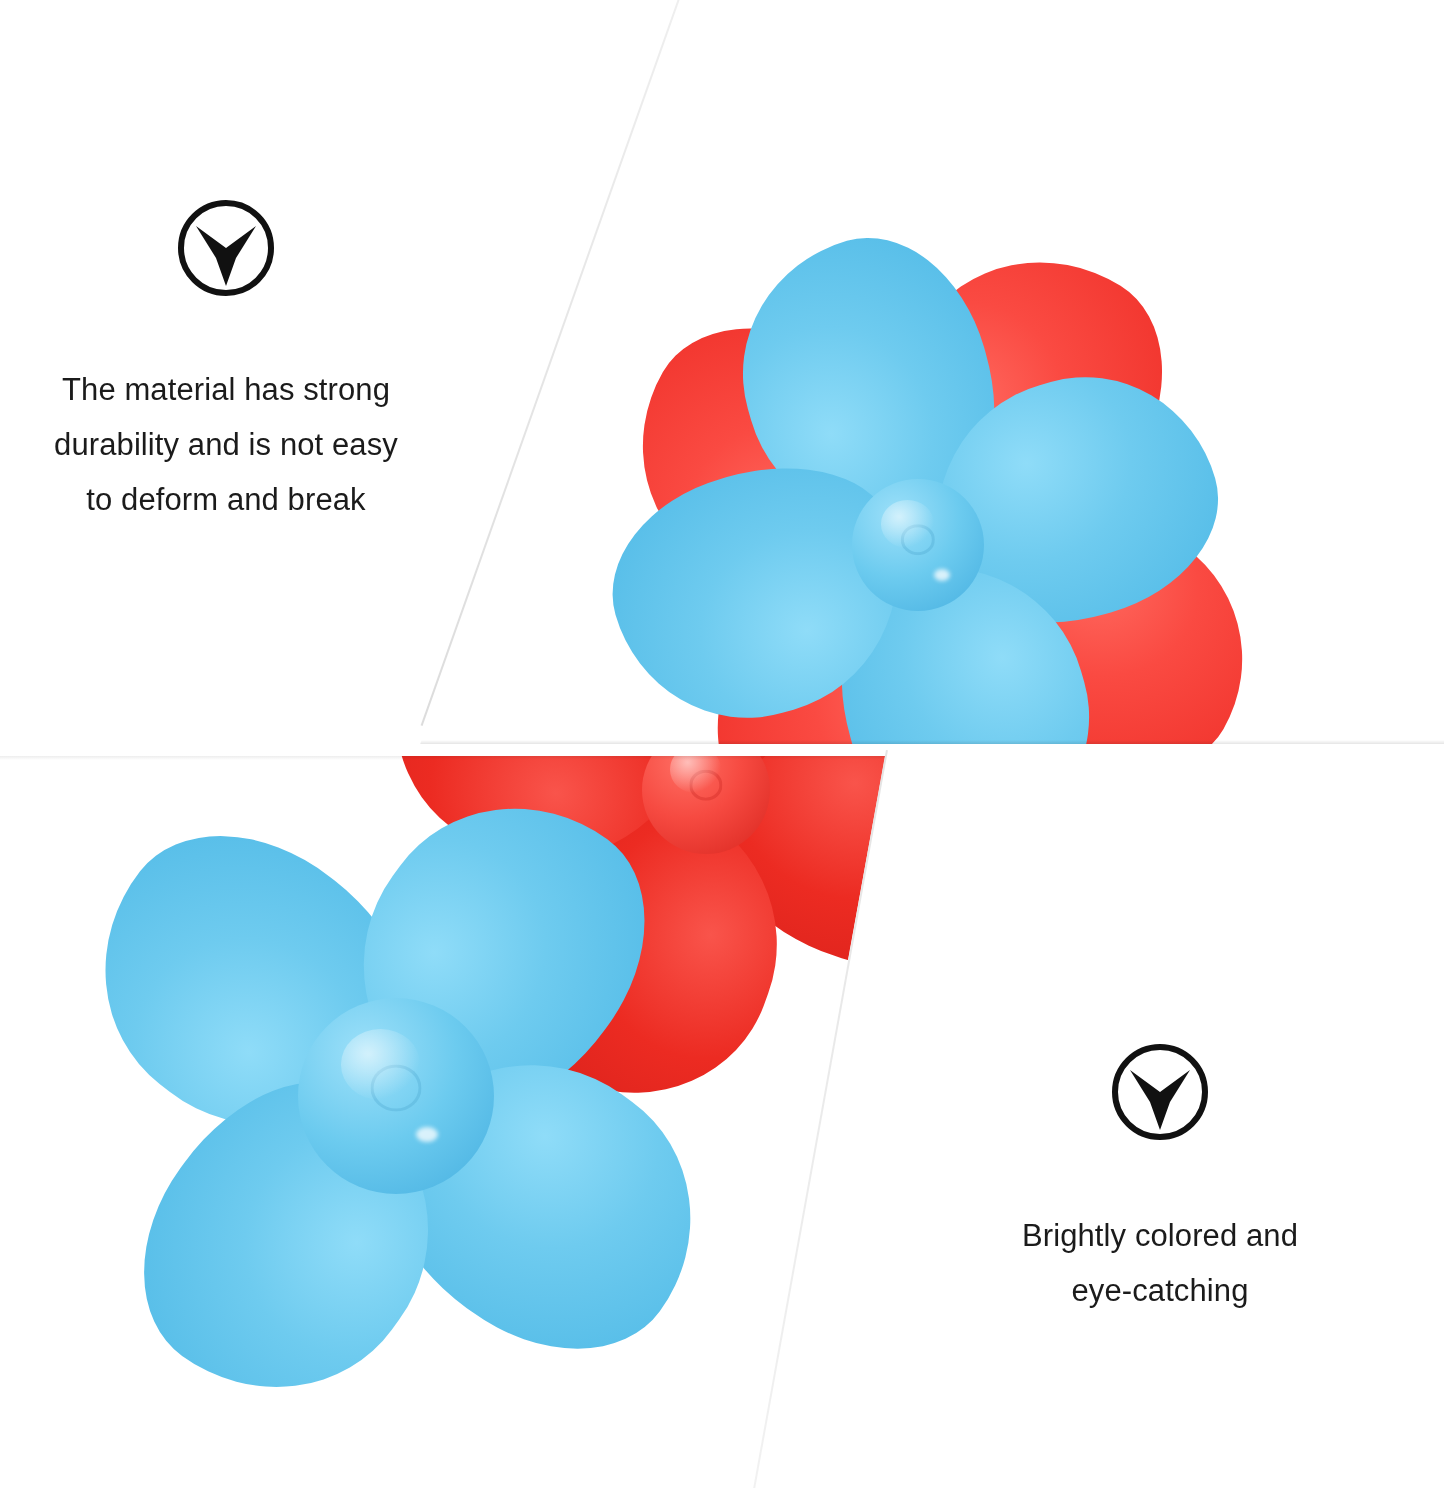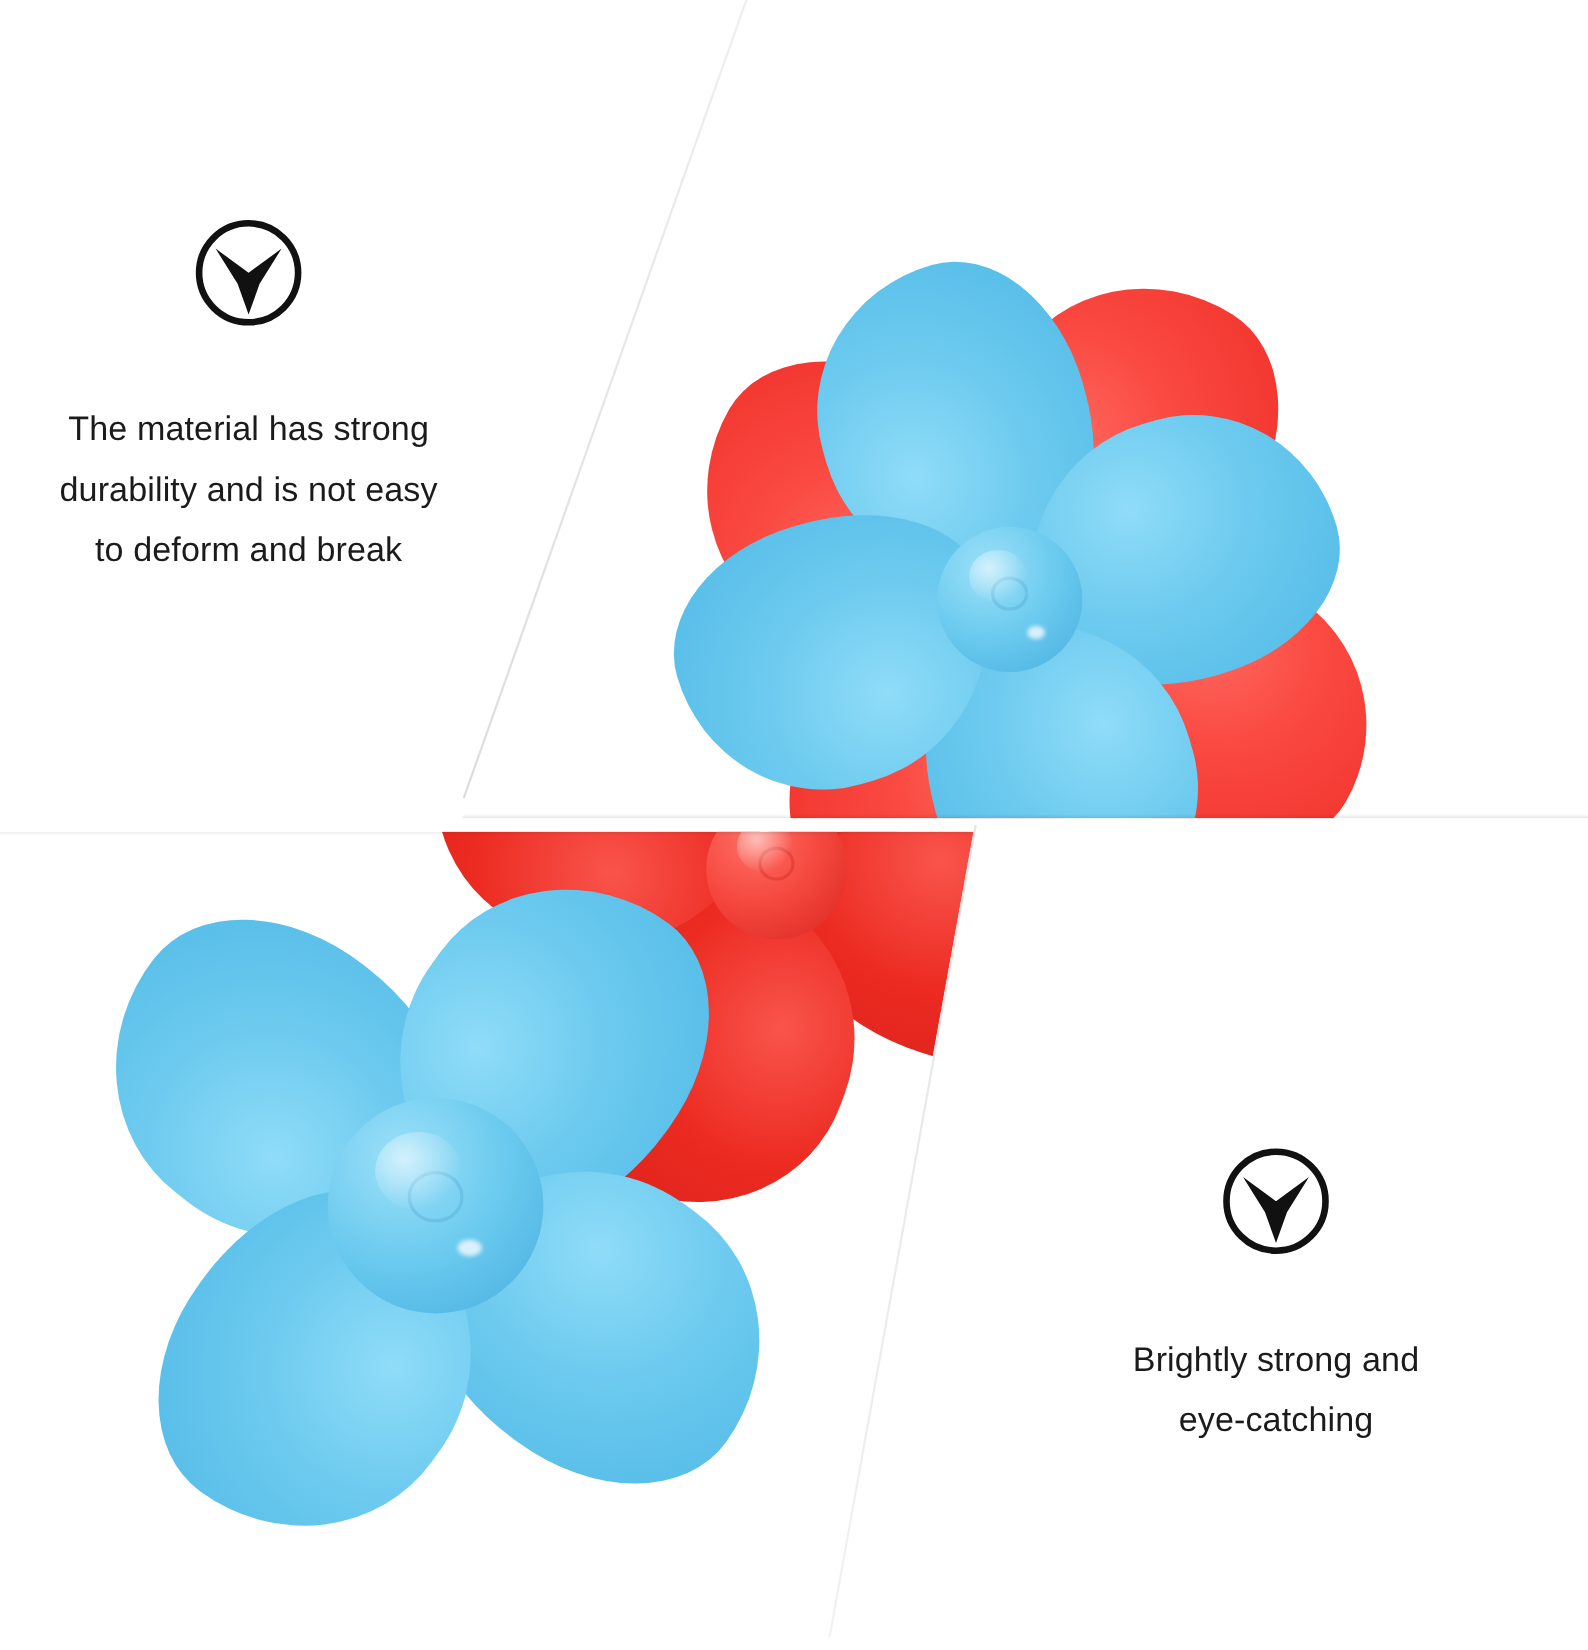--- a/index.html
+++ b/index.html
@@ -245,17 +245,17 @@
     <div class="feature-text">The material has strong
 durability and is not easy
 to deform and break</div>
   </div>
 
   <div class="feature" id="feature-bottom">
     <svg class="feature-icon" width="104" height="104" viewBox="0 0 104 104">
       <circle cx="52" cy="52" r="45" fill="none" stroke="#111111" stroke-width="6"></circle>
       <path d="M 22 30 L 52 52 L 82 30 L 62 62 L 52 90 L 42 62 Z" fill="#111111"></path>
     </svg>
-    <div class="feature-text">Brightly strong and
+    <div class="feature-text">Brightly colored and
 eye-catching</div>
   </div>
 
 </div>
 
 </body></html>

